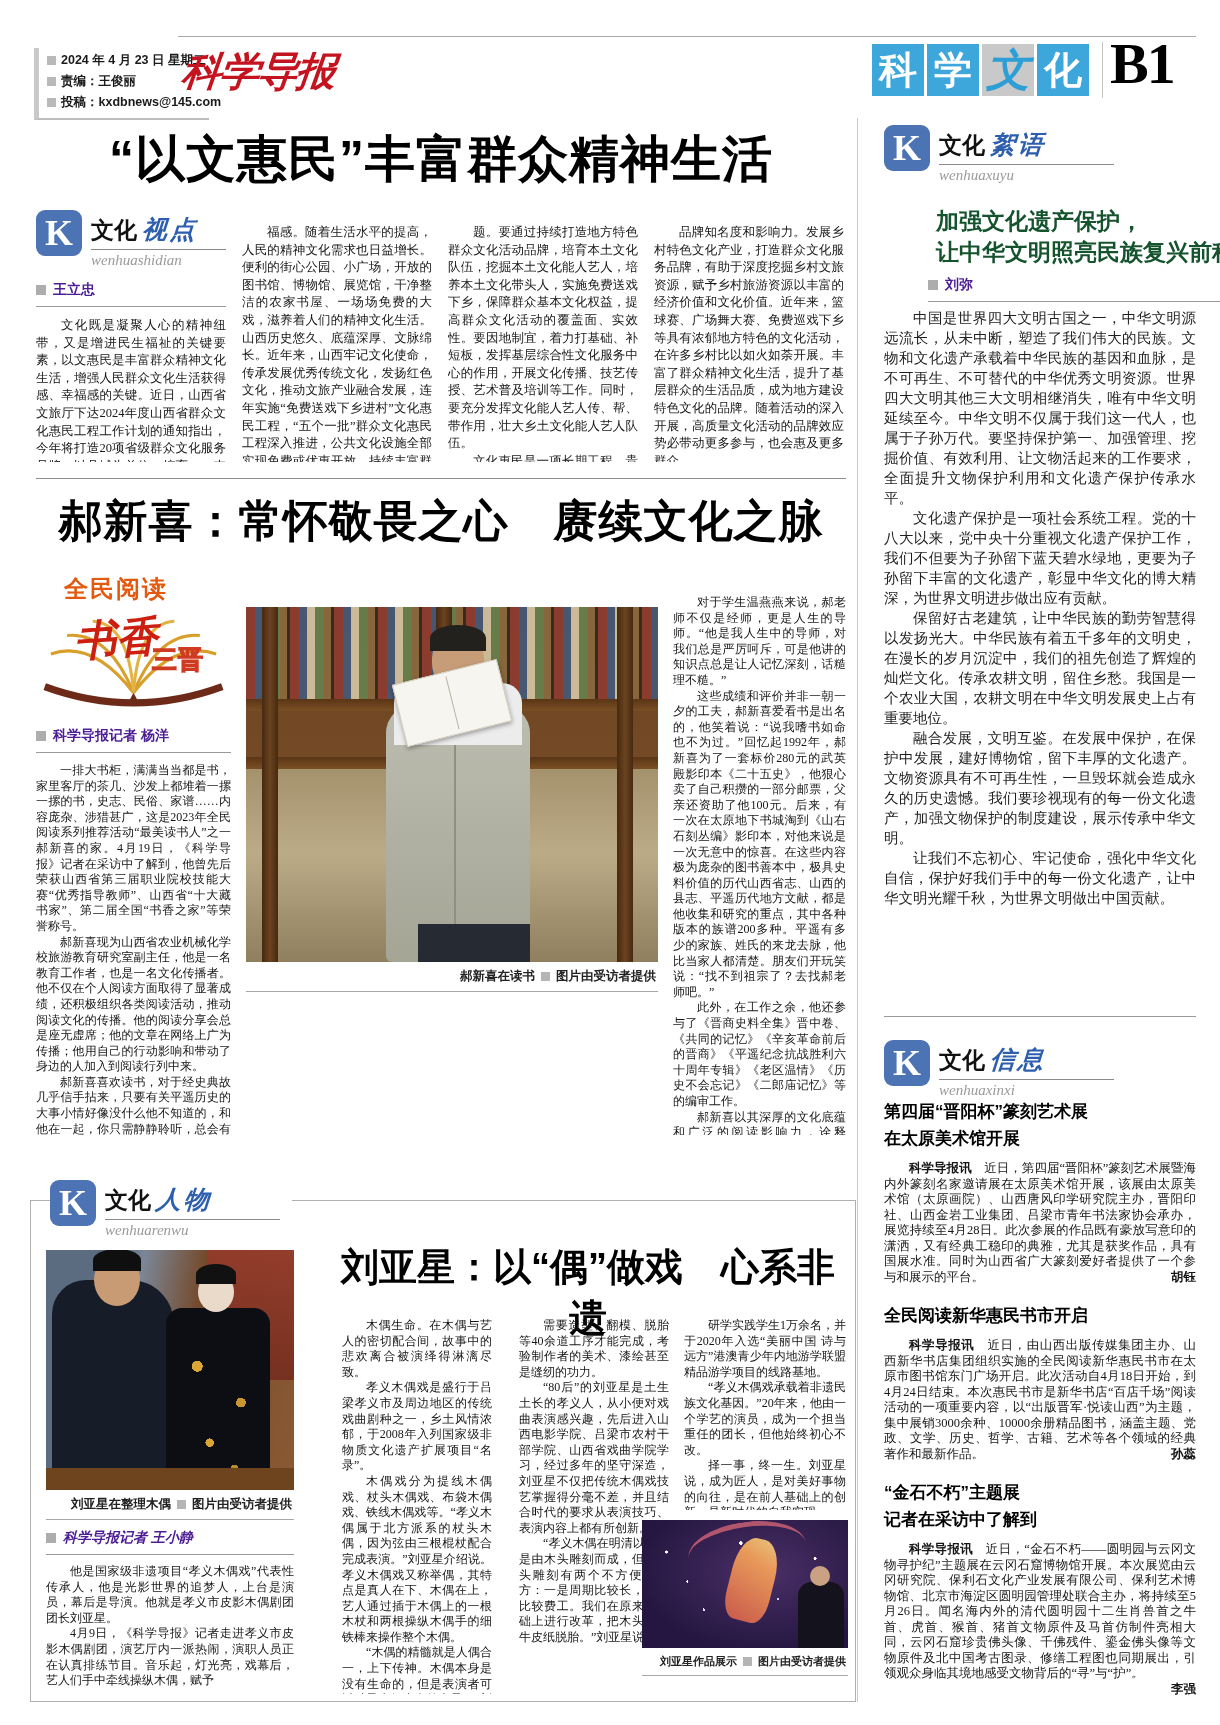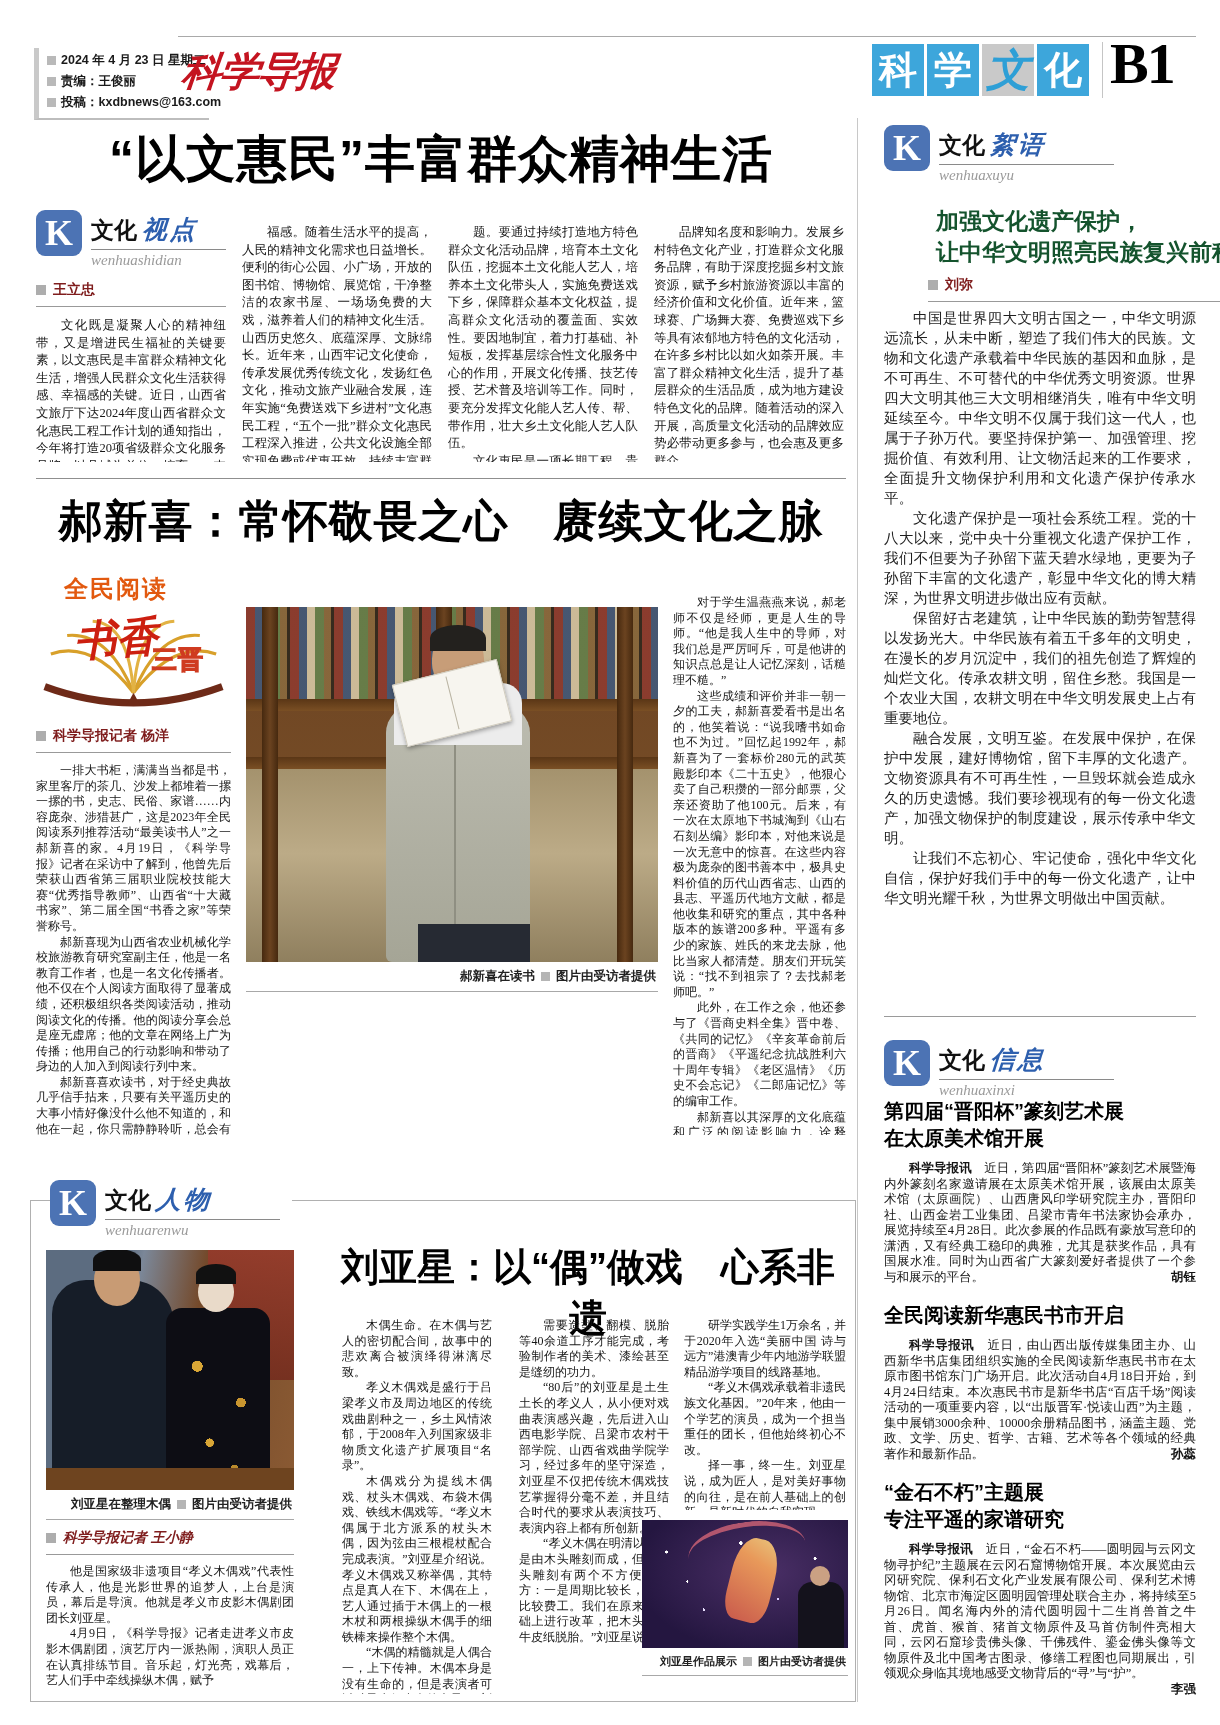--- a/index.html
+++ b/index.html
@@ -30,21 +30,21 @@
   .k-box{width:46px;height:46px;background:#4c73b4;border-radius:9px;color:#fff;flex:0 0 auto;
          font-family:"Liberation Serif",serif;font-weight:bold;font-size:36px;display:flex;
          align-items:center;justify-content:center;}
   .badge-body{flex:1;padding-top:3px;}
   .badge-title{font-family:"Liberation Sans",sans-serif;font-weight:bold;font-size:23px;color:#111;
                border-bottom:1px solid #8a8a8a;padding-bottom:3px;display:flex;align-items:baseline;gap:5px;}
   .badge-accent{font-family:"DejaVu Serif",serif;font-style:italic;font-weight:bold;color:#2d5fae;
                 font-size:25px;letter-spacing:3px;transform:skewX(-4deg);}
   .badge-pinyin{font-family:"Liberation Serif",serif;font-style:italic;color:#9a9a9a;font-size:15px;margin-top:2px;}
   .byline{display:flex;align-items:center;gap:7px;font-family:"Liberation Sans",sans-serif;font-weight:bold;
-          font-size:14px;color:#7f1d1d;border-bottom:1px solid #999;padding-bottom:7px;}
+          font-size:14px;color:#4c1d95;border-bottom:1px solid #999;padding-bottom:7px;}
   .byline .sq{width:10px;height:10px;background:#adadad;flex:0 0 auto;}
   .caption{font-size:12.5px;font-weight:bold;font-family:"Liberation Sans",sans-serif;color:#222;
            display:flex;justify-content:flex-end;align-items:center;gap:6px;
            padding:6px 2px 6px 0;border-bottom:1px solid #a8a8a8;}
   .caption .sq{width:9px;height:9px;background:#b5b5b5;flex:0 0 auto;}
   .bt p{margin:0;text-indent:2em;text-align:justify;color:#161616;}
   .f-a1 p{font-size:12.5px;line-height:17.6px;}
   .f-a2 p{font-size:12px;line-height:15.6px;}
   .f-xu p{font-size:14.5px;line-height:20px;color:#1e1e1e;}
   .f-news p{font-size:12.5px;line-height:15.5px;}
@@ -134,21 +134,21 @@
   .a3-cap2{font-size:11px;white-space:nowrap;}
   
   .rc-badge-xuyu{left:884px;top:125px;width:230px;}
   .rc-headline{left:936px;top:206px;width:312px;font-family:"Liberation Sans",sans-serif;font-weight:800;
                font-size:23px;line-height:31px;color:#14532d;}
   .rc-byline{left:928px;top:276px;width:312px;}
   .rc-body{left:884px;top:308px;width:312px;height:696px;overflow:hidden;}
   .rc-divider{left:884px;top:1016px;width:312px;height:1px;background:#9a9a9a;}
   .rc-badge-xinxi{left:884px;top:1040px;width:230px;}
   .rc-news{left:884px;top:1098px;width:312px;}
-  .news-title{font-family:"Liberation Sans",sans-serif;font-weight:800;font-size:20px;line-height:27px;color:#000;}
+  .news-title{font-family:"Liberation Sans",sans-serif;font-weight:800;font-size:17px;line-height:27px;color:#000;}
   .news-item{margin-bottom:17px;}
   .news-item .bt{margin-top:9px;}
   .news-lead{font-weight:bold;}
   .sign{float:right;font-weight:bold;padding-left:10px;}
 </style>
 </head>
 <body>
 
 <div class="page">
 
@@ -157,21 +157,21 @@
     <div class="info-row">
       <span class="sq-sm"></span>
       <span>2024 年 4 月 23 日  星期二</span>
     </div>
     <div class="info-row">
       <span class="sq-sm"></span>
       <span>责编：王俊丽</span>
     </div>
     <div class="info-row">
       <span class="sq-sm"></span>
-      <span>投稿：kxdbnews@163.com</span>
+      <span>投稿：kxdbnews@145.com</span>
     </div>
   </div>
   <div class="abs masthead">科学导报</div>
   <div class="abs kewen">
     <div class="kw-box">科</div>
     <div class="kw-box">学</div>
     <div class="kw-box gray">文</div>
     <div class="kw-box">化</div>
   </div>
   <div class="abs kw-sep"></div>
@@ -399,21 +399,21 @@
       <div class="news-title">
         <div>全民阅读新华惠民书市开启</div>
       </div>
       <div class="bt f-news">
         <p><b class="news-lead">科学导报讯</b><span>　近日，由山西出版传媒集团主办、山西新华书店集团组织实施的全民阅读新华惠民书市在太原市图书馆东门广场开启。此次活动自4月18日开始，到4月24日结束。本次惠民书市是新华书店“百店千场”阅读活动的一项重要内容，以“出版晋军·悦读山西”为主题，集中展销3000余种、10000余册精品图书，涵盖主题、党政、文学、历史、哲学、古籍、艺术等各个领域的经典著作和最新作品。</span><span class="sign">孙蕊</span></p>
       </div>
     </div>
     <div class="news-item">
       <div class="news-title">
         <div>“金石不朽”主题展</div>
-        <div>专注平遥的家谱研究</div>
+        <div>记者在采访中了解到</div>
       </div>
       <div class="bt f-news">
         <p><b class="news-lead">科学导报讯</b><span>　近日，“金石不朽——圆明园与云冈文物寻护纪”主题展在云冈石窟博物馆开展。本次展览由云冈研究院、保利石文化产业发展有限公司、保利艺术博物馆、北京市海淀区圆明园管理处联合主办，将持续至5月26日。闻名海内外的清代圆明园十二生肖兽首之牛首、虎首、猴首、猪首文物原件及马首仿制件亮相大同，云冈石窟珍贵佛头像、千佛残件、鎏金佛头像等文物原件及北中国考古图录、修缮工程图也同期展出，引领观众身临其境地感受文物背后的“寻”与“护”。</span><span class="sign">李强</span></p>
       </div>
     </div>
   </div>
 
 </div>
 
 </body></html>

